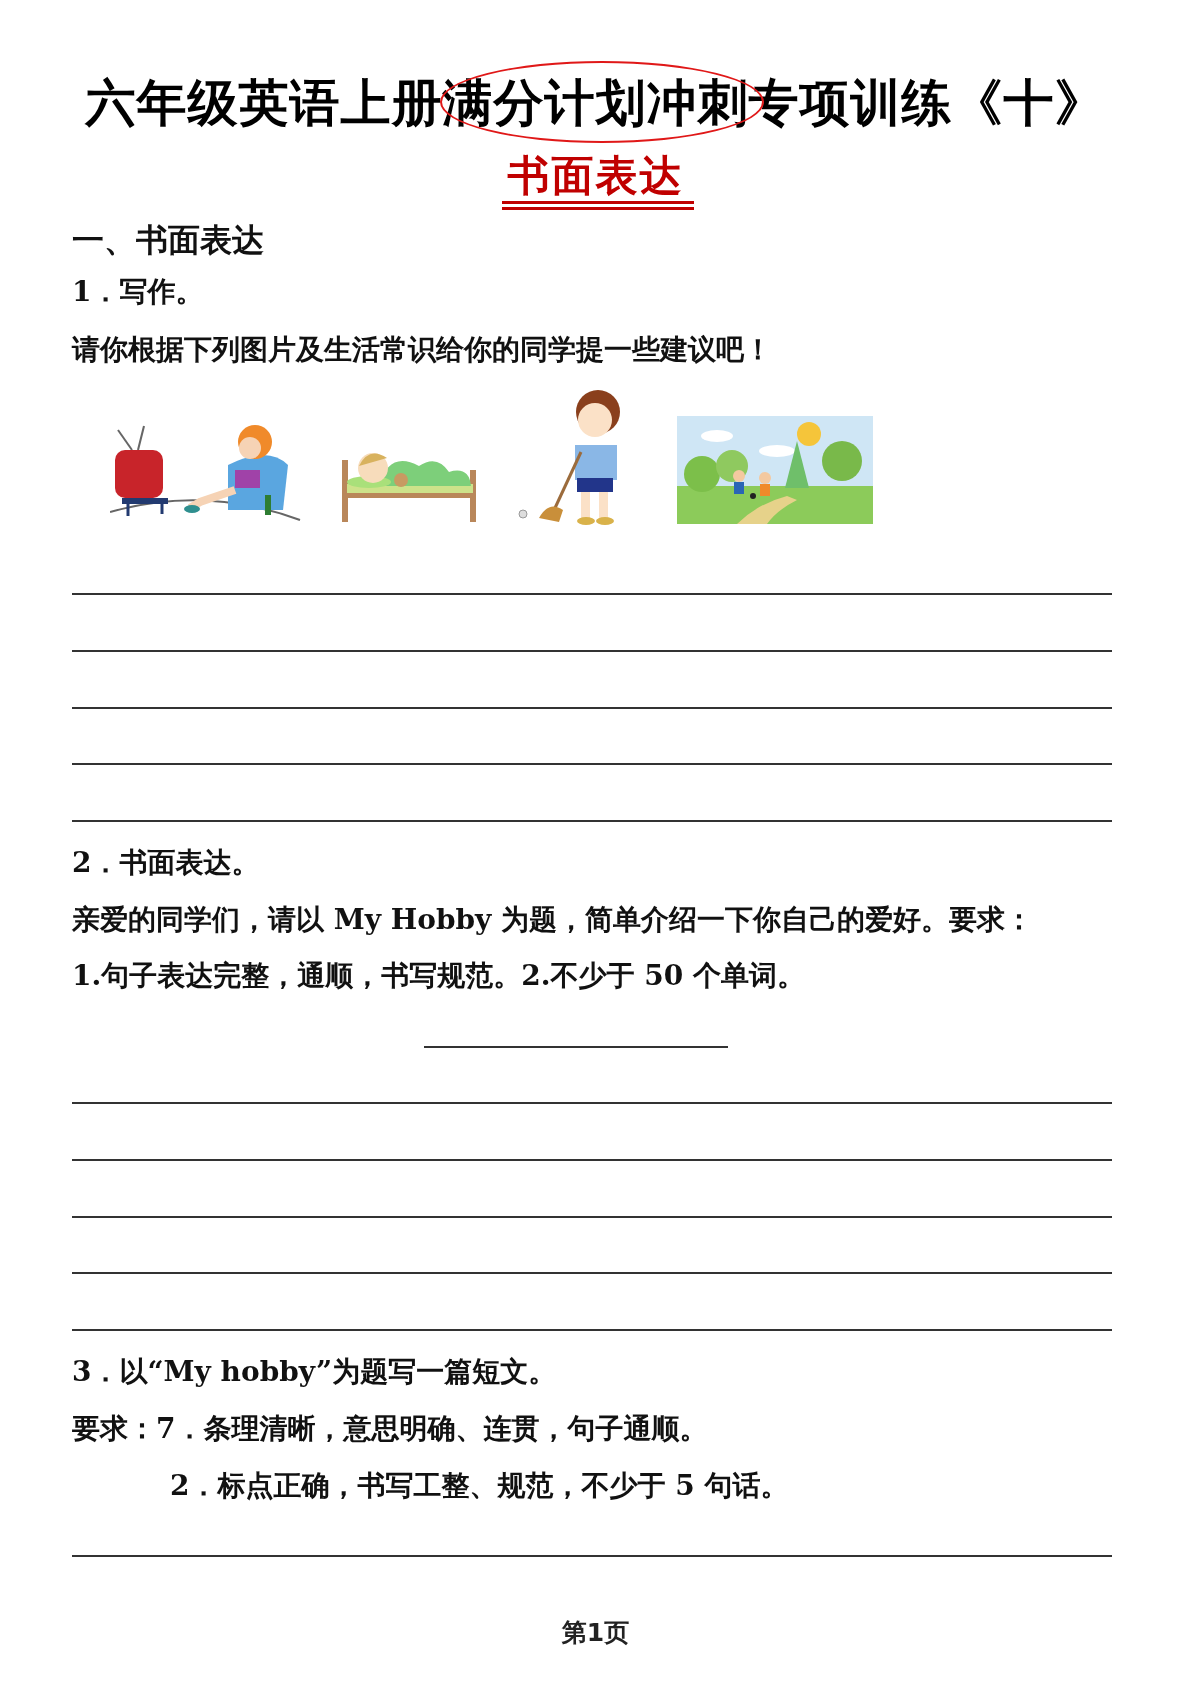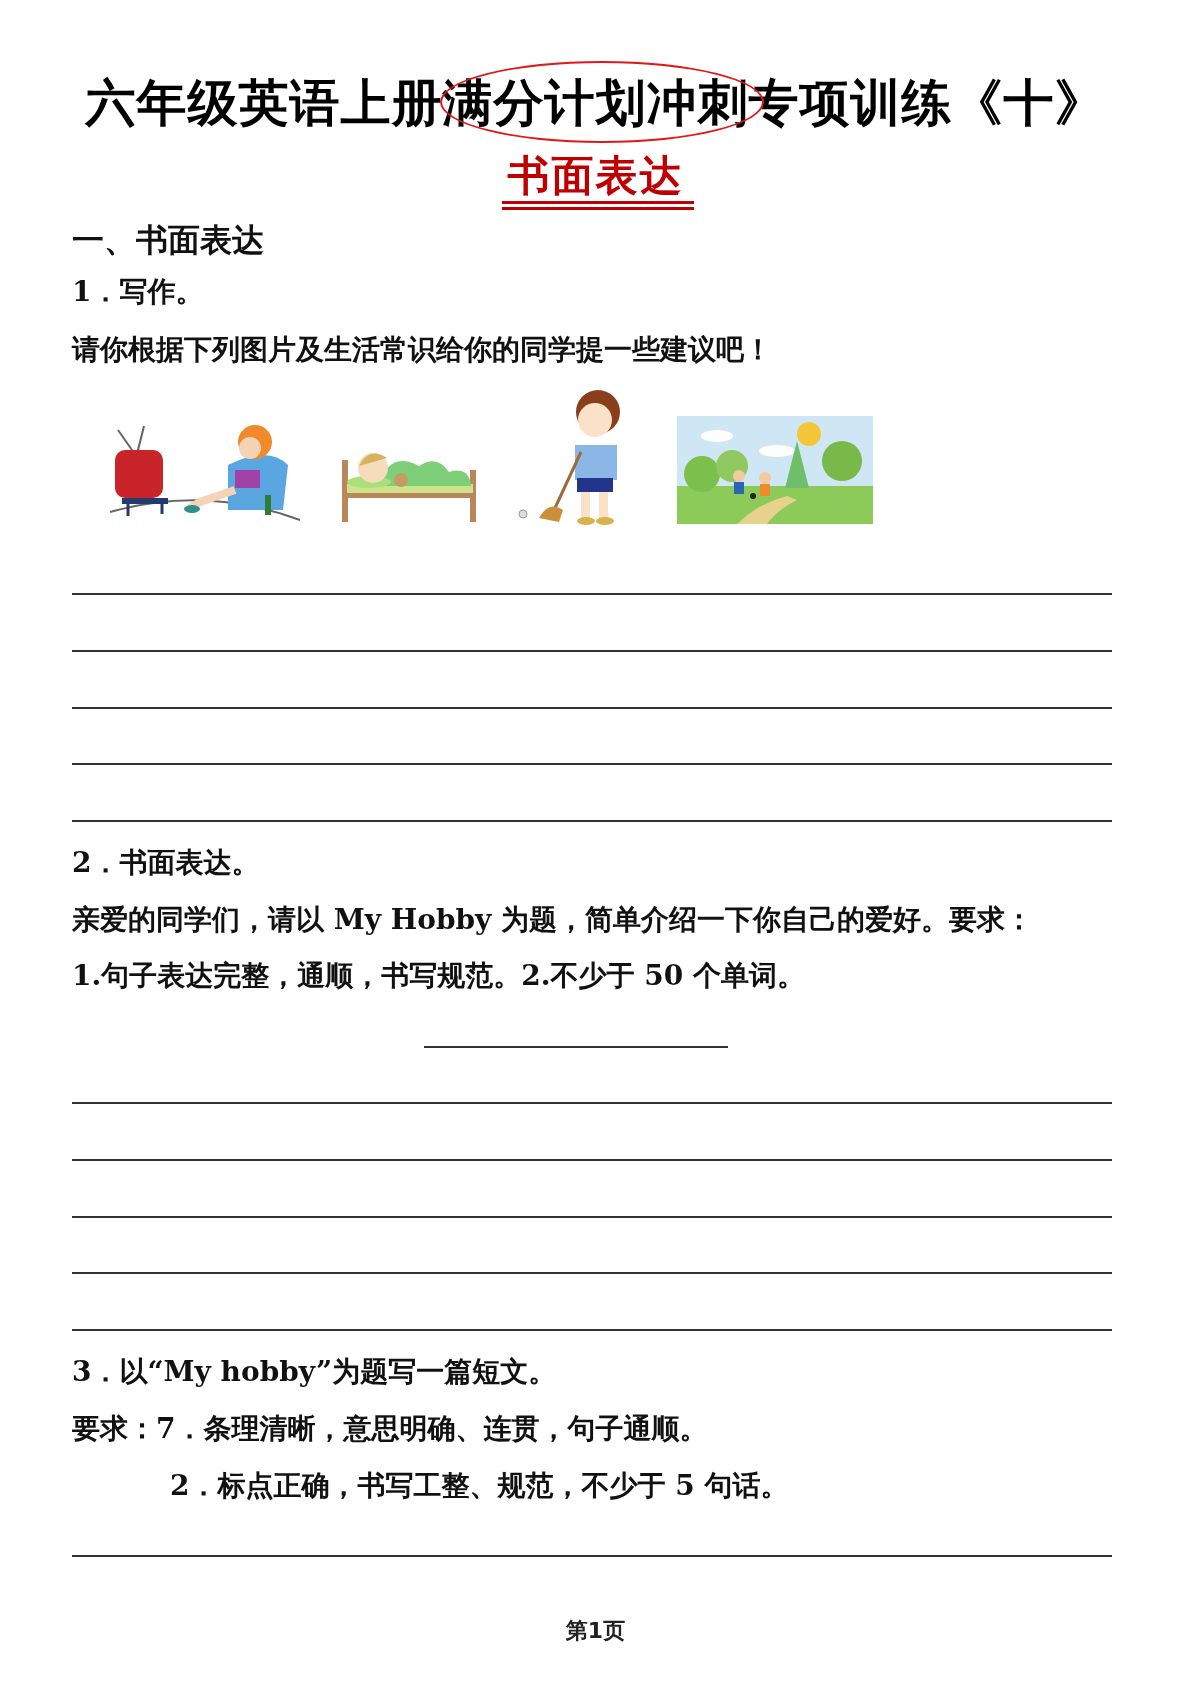--- a/index.html
+++ b/index.html
@@ -11,21 +11,21 @@
   .ellipse { left:440px; top:61px; width:324px; height:82px; border:2px solid #e01818; border-radius:50%; box-sizing:border-box; }
   .subtitle { left:0; width:1191px; top:150px; text-align:center; font-family:"DejaVu Sans","Liberation Sans",sans-serif;
               font-weight:bold; font-size:42px; color:#c00000; line-height:52px; letter-spacing:2px; }
   .dbl { left:502px; width:192px; height:3px; background:#c00000; }
   .h1 { left:72px; top:220px; font-family:"DejaVu Sans","Liberation Sans",sans-serif; font-weight:bold; font-size:32px; line-height:40px; }
   .txt { left:72px; font-size:28px; line-height:40px; white-space:nowrap; }
   .rule { left:72px; width:1040px; height:2px; background:#333; }
   .shortrule { left:424px; width:304px; height:2px; background:#333; }
   .pics { left:110px; top:390px; height:140px; display:flex; align-items:flex-end; gap:34px; }
   .pic { position:relative; }
-  .footer { left:0; width:1191px; top:1616px; text-align:center; font-family:"DejaVu Sans","Liberation Sans",sans-serif; font-size:22px; color:#222; }
+  .footer { left:0; width:1191px; top:1616px; text-align:center; font-family:"DejaVu Sans","Liberation Sans",sans-serif; font-size:25px; color:#222; }
 </style>
 </head>
 <body>
 
 <div class="abs title">
   <span>六年级英语上册</span><span>满分计划冲刺</span><span>专项训练《十》</span>
 </div>
 <div class="abs ellipse"></div>
 <div class="abs subtitle">书面表达</div>
 <div class="abs dbl" style="top:201px"></div>

